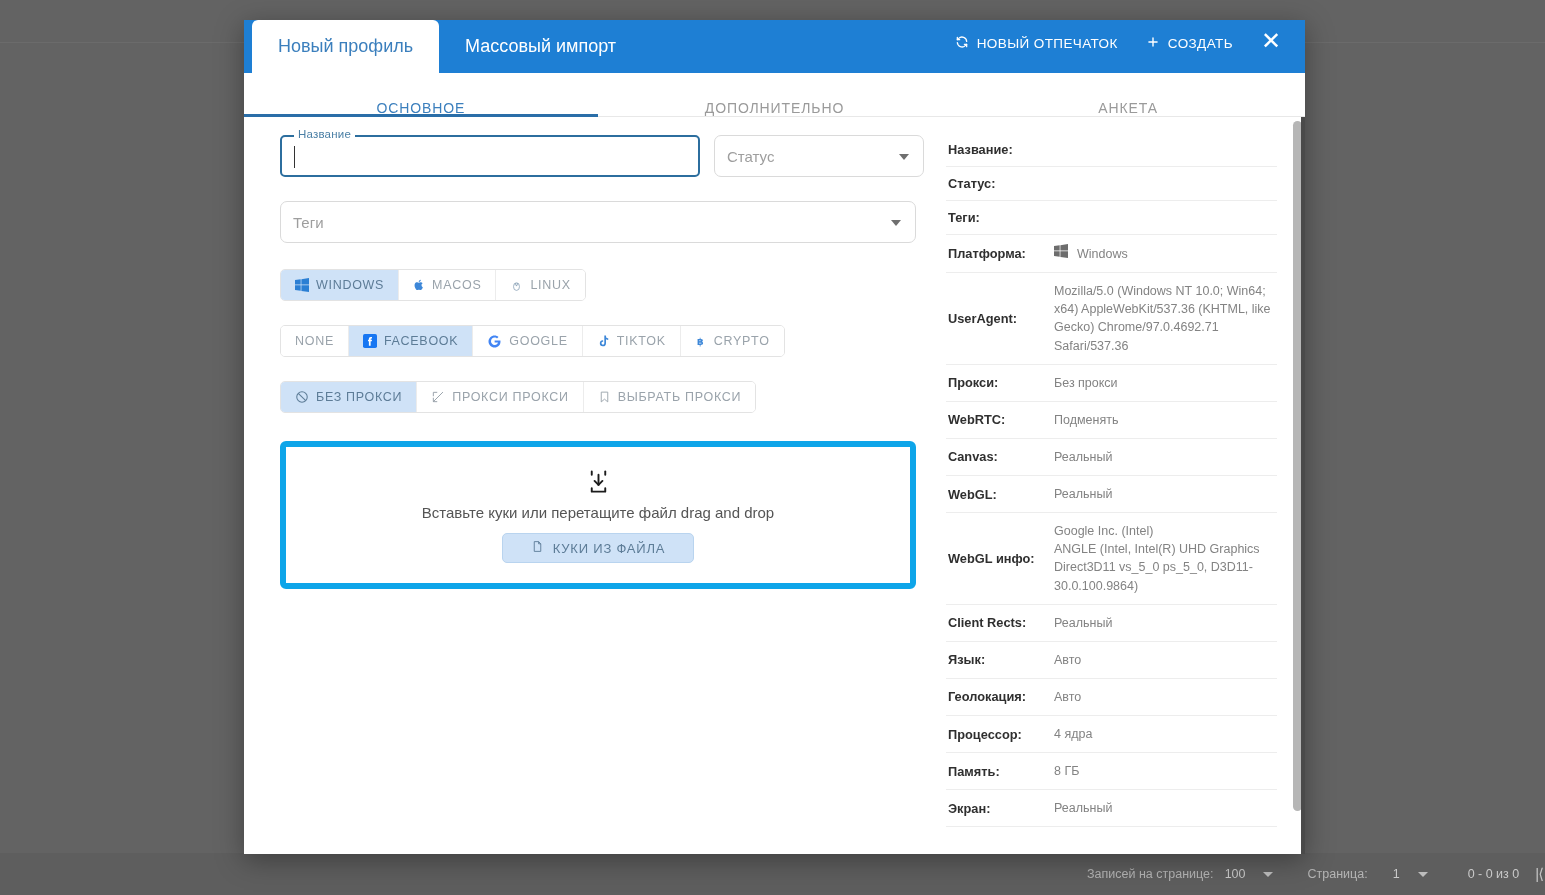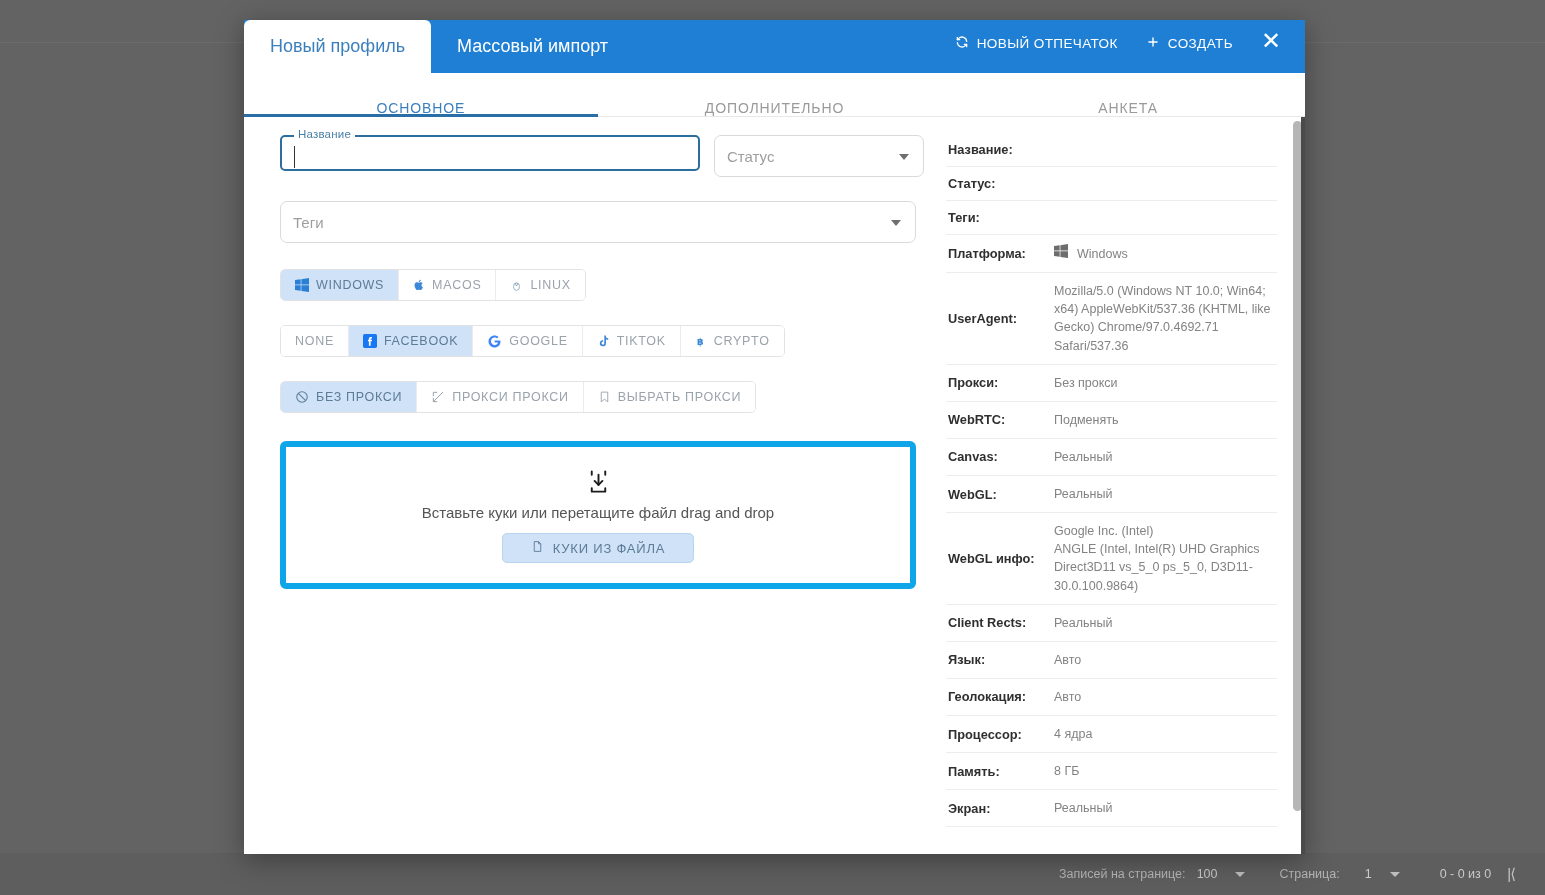--- a/index.html
+++ b/index.html
@@ -17,21 +17,21 @@
     background: #636363;
   }
   #backdrop-topline {
     position: absolute; left: 0; top: 42px; width: 100%; height: 1px;
     background: #6b6b6b;
   }
   #statusbar {
     position: absolute; left: 0; bottom: 0; width: 100%; height: 42px;
     background: #5e5e5e;
     display: flex; align-items: center; justify-content: flex-end;
-    padding-right: 30px;
+    padding-right: 2px;
     color: #b9b9b9; font-size: 12.5px;
   }
   #statusbar .sb-group { display: flex; align-items: center; gap: 8px; margin-left: 34px; }
   #statusbar .sb-label { color: #b4b4b4; }
   #statusbar .sb-value { color: #c9c9c9; min-width: 24px; text-align: right; }
   .caret-sb {
     width: 0; height: 0; border-left: 5px solid transparent; border-right: 5px solid transparent;
     border-top: 5px solid #bdbdbd; margin-left: 10px;
   }
   #statusbar .sb-range { margin-left: 40px; color: #c9c9c9; }
@@ -56,20 +56,21 @@
   }
   .tab-chip {
     height: 53px; display: flex; align-items: center; justify-content: center;
     padding: 0 26px; font-size: 18px; color: #ffffff; cursor: pointer;
     white-space: nowrap;
   }
   .tab-chip.active {
     background: #ffffff; color: #3b7fbd;
     border-top-left-radius: 6px; border-top-right-radius: 6px;
     height: 53px;
+    margin-left: 8px;
   }
   #header-actions {
     margin-left: auto; display: flex; align-items: center; gap: 0;
     padding-right: 14px; padding-bottom: 14px;
   }
   .hdr-btn {
     display: flex; align-items: center; gap: 8px;
     color: #fff; font-size: 13.5px; letter-spacing: .4px;
     padding: 6px 14px; cursor: pointer; white-space: nowrap;
     background: none; border: none; font-family: inherit;
@@ -102,21 +103,21 @@
   #form-col {
     width: 690px; padding: 18px 0 0 36px; flex: none;
   }
   #info-col {
     flex: 1; padding: 16px 28px 0 12px; overflow: hidden; position: relative;
   }
 
   
   .row1 { display: flex; gap: 14px; align-items: flex-start; }
   .field-outlined {
-    position: relative; height: 36px; border: 2px solid #2c6e9e; border-radius: 5px;
+    position: relative; height: 42px; border: 2px solid #2c6e9e; border-radius: 5px;
     background: #fff; width: 420px;
   }
   .field-outlined .fl-label {
     position: absolute; top: -9px; left: 12px; background: #fff; padding: 0 4px;
     font-size: 11.5px; color: #4a7fa5; letter-spacing: .2px;
   }
   .field-outlined .caret-text {
     position: absolute; left: 12px; top: 9px; width: 1px; height: 22px;
     background: #333; animation: blink 1s step-end infinite;
   }

